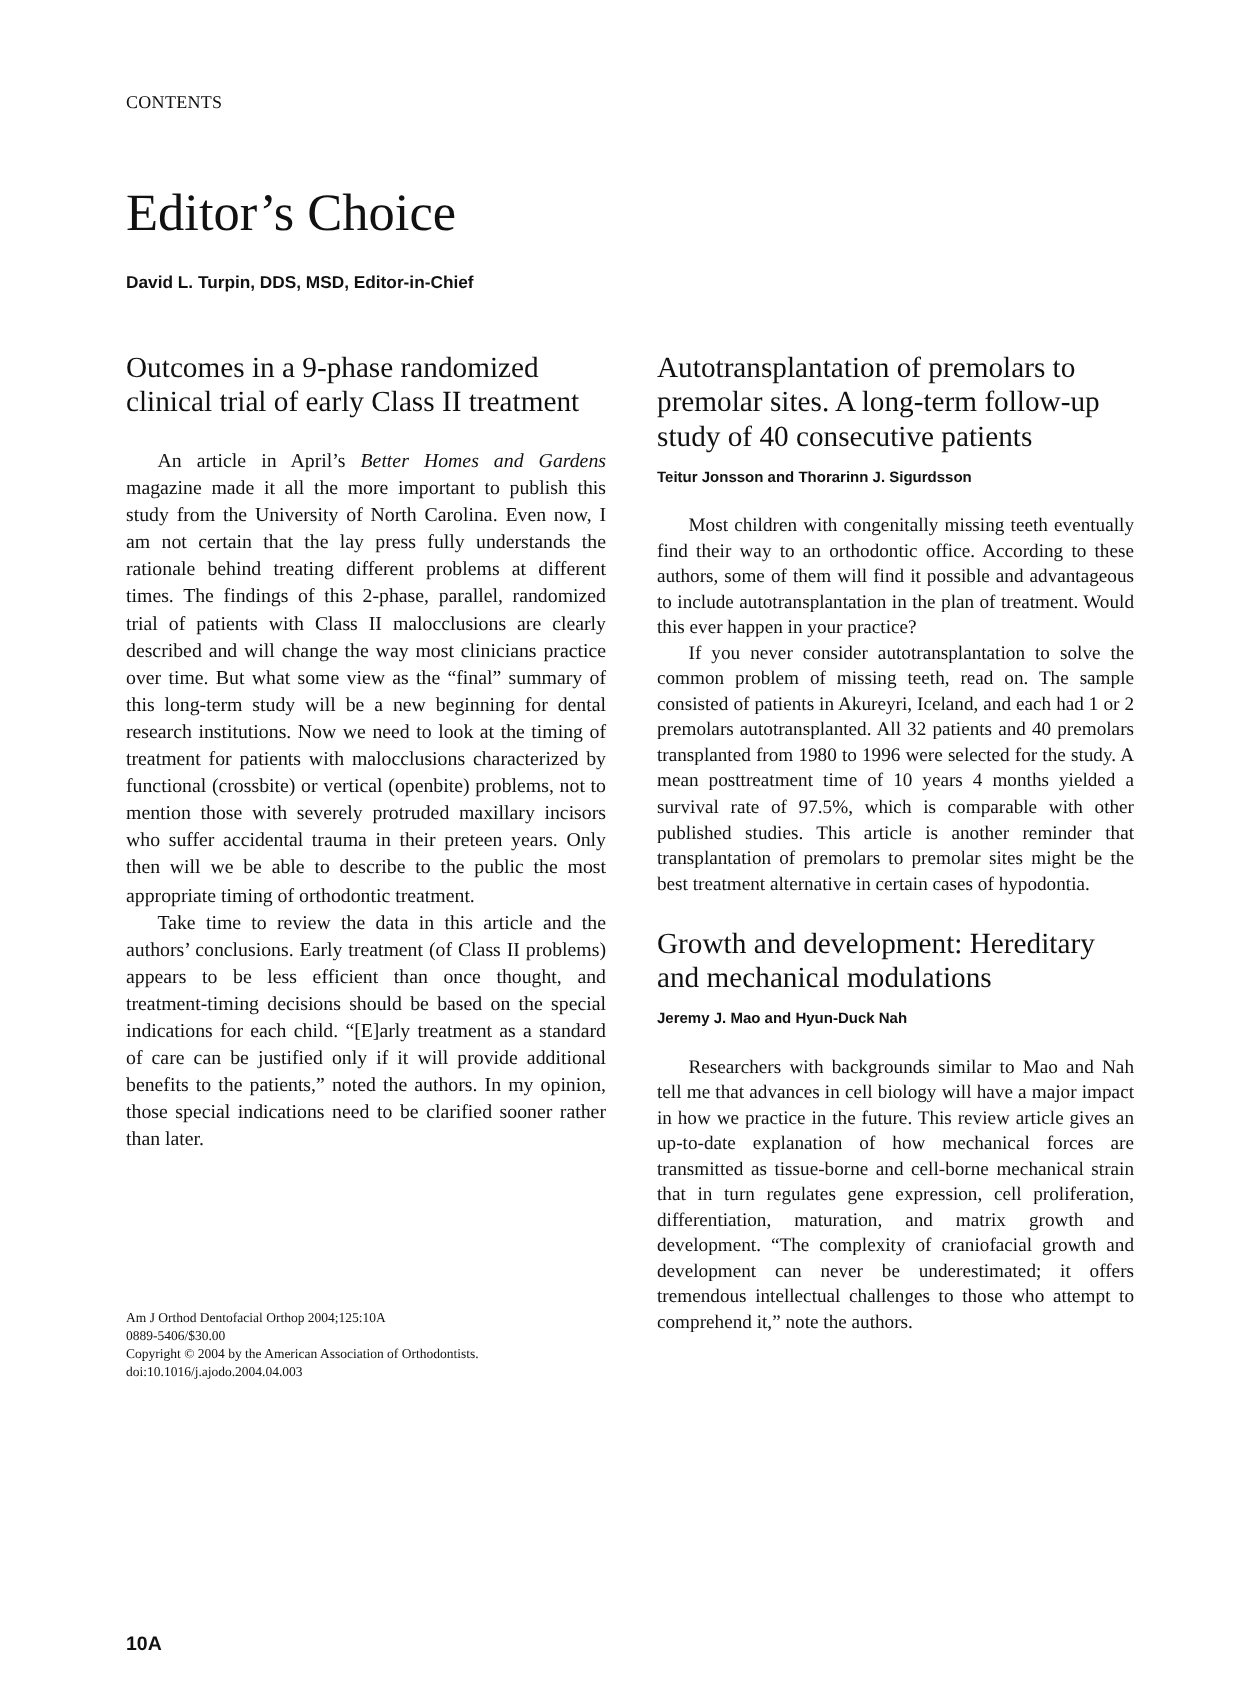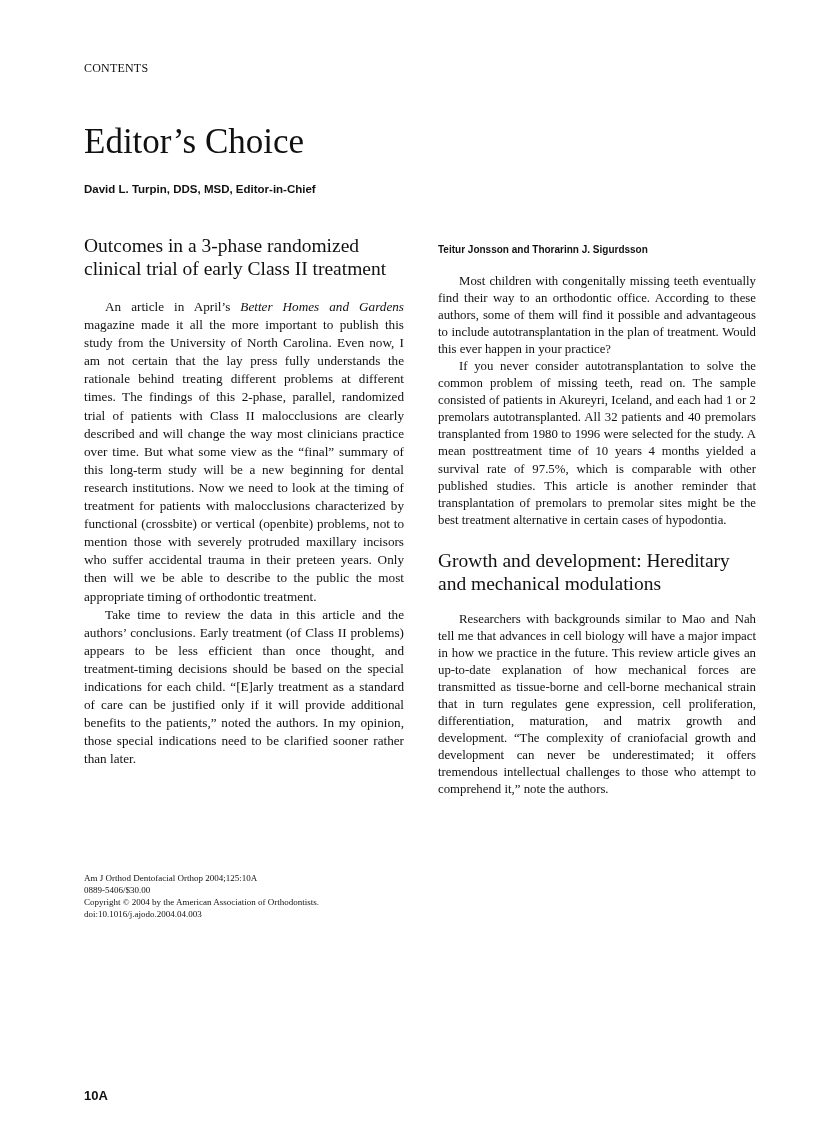--- a/index.html
+++ b/index.html
@@ -27,38 +27,40 @@
 </style>
 </head>
 <body>
 
 <div class="section-label serif">CONTENTS</div>
 <h1 class="page-title serif">Editor’s Choice</h1>
 <div class="editor-line sans">David L. Turpin, DDS, MSD, Editor-in-Chief</div>
 
 <div class="col left">
   <div>
-    <h2 class="art-title serif">Outcomes in a 3-phase randomized clinical trial of early Class II treatment</h2>
+    <h2 class="art-title serif">Outcomes in a 9-phase randomized clinical trial of early Class II treatment</h2>
     <div class="art-body serif">
       <p><span>An article in April’s </span><em>Better Homes and Gardens</em><span> magazine made it all the more important to publish this study from the University of North Carolina. Even now, I am not certain that the lay press fully understands the rationale behind treating different problems at different times. The findings of this 2-phase, parallel, randomized trial of patients with Class II malocclusions are clearly described and will change the way most clinicians practice over time. But what some view as the “final” summary of this long-term study will be a new beginning for dental research institutions. Now we need to look at the timing of treatment for patients with malocclusions characterized by functional (crossbite) or vertical (openbite) problems, not to mention those with severely protruded maxillary incisors who suffer accidental trauma in their preteen years. Only then will we be able to describe to the public the most appropriate timing of orthodontic treatment.</span></p>
       <p>Take time to review the data in this article and the authors’ conclusions. Early treatment (of Class II problems) appears to be less efficient than once thought, and treatment-timing decisions should be based on the special indications for each child. “[E]arly treatment as a standard of care can be justified only if it will provide additional benefits to the patients,” noted the authors. In my opinion, those special indications need to be clarified sooner rather than later.</p>
     </div>
   </div>
 </div>
 
 <div class="col right">
   <div>
+    <h2 class="art-title serif">Autotransplantation of premolars to premolar sites. A long-term follow-up study of 40 consecutive patients</h2>
     <div class="art-authors sans">Teitur Jonsson and Thorarinn J. Sigurdsson</div>
     <div class="art-body serif">
       <p>Most children with congenitally missing teeth eventually find their way to an orthodontic office. According to these authors, some of them will find it possible and advantageous to include autotransplantation in the plan of treatment. Would this ever happen in your practice?</p>
       <p>If you never consider autotransplantation to solve the common problem of missing teeth, read on. The sample consisted of patients in Akureyri, Iceland, and each had 1 or 2 premolars autotransplanted. All 32 patients and 40 premolars transplanted from 1980 to 1996 were selected for the study. A mean posttreatment time of 10 years 4 months yielded a survival rate of 97.5%, which is comparable with other published studies. This article is another reminder that transplantation of premolars to premolar sites might be the best treatment alternative in certain cases of hypodontia.</p>
     </div>
   </div>
   <div class="article2">
     <h2 class="art-title serif">Growth and development: Hereditary and mechanical modulations</h2>
+    <div class="art-authors sans">Jeremy J. Mao and Hyun-Duck Nah</div>
     <div class="art-body serif">
       <p>Researchers with backgrounds similar to Mao and Nah tell me that advances in cell biology will have a major impact in how we practice in the future. This review article gives an up-to-date explanation of how mechanical forces are transmitted as tissue-borne and cell-borne mechanical strain that in turn regulates gene expression, cell proliferation, differentiation, maturation, and matrix growth and development. “The complexity of craniofacial growth and development can never be underestimated; it offers tremendous intellectual challenges to those who attempt to comprehend it,” note the authors.</p>
     </div>
   </div>
 </div>
 
 <div class="citation serif">
   <div>Am J Orthod Dentofacial Orthop 2004;125:10A</div>
   <div>0889-5406/$30.00</div>
   <div>Copyright © 2004 by the American Association of Orthodontists.</div>

